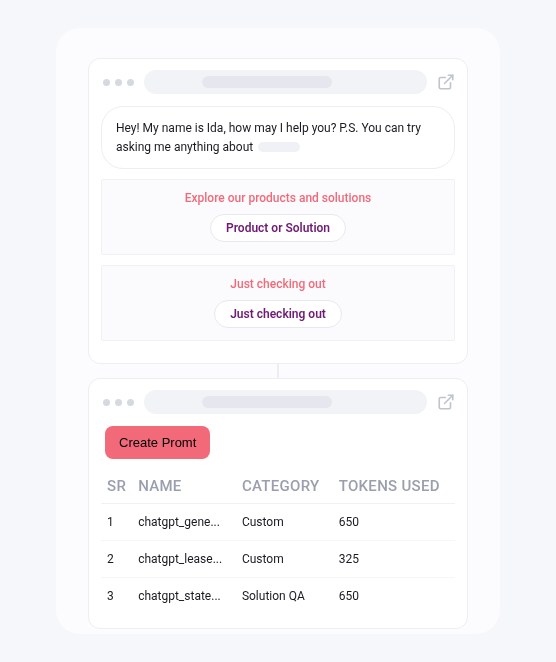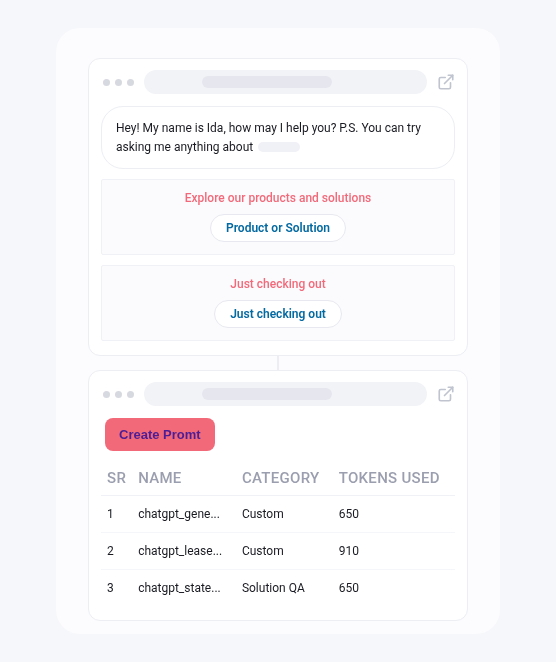--- a/index.html
+++ b/index.html
@@ -99,36 +99,36 @@
   margin-left: 2px;
 }
 .option {
   background: #fbfbfd;
   border: 1px solid #f0f1f6;
   border-radius: 2px;
   padding: 11px 10px 12px 10px;
   text-align: center;
   margin-bottom: 10px;
 }
-.option:last-child { margin-bottom: 0; }
+.option:last-child { margin-bottom: 8px; }
 .opt-title {
   color: #f26a7a;
   font-size: 12px;
   font-weight: 500;
   margin-bottom: 9px;
 }
 .pill {
   display: inline-block;
   background: #ffffff;
   border: 1px solid #e8e9f0;
   border-radius: 16px;
   padding: 6px 15px;
   font-size: 12px;
   font-weight: 600;
-  color: #0369a1;
+  color: #701a75;
   cursor: pointer;
 }
 .tbl-head {
   display: flex;
   justify-content: space-between;
   align-items: center;
   margin-bottom: 10px;
   padding: 0 4px;
 }
 .tbl-head-left { display: flex; flex-direction: column; gap: 2px; }
@@ -137,26 +137,26 @@
   font-weight: 700;
   color: #1a1b22;
 }
 .tbl-link {
   font-size: 12px;
   color: #f26a7a;
   cursor: pointer;
 }
 .cta {
   background: #f26a7a;
-  color: #4c1d95;
+  color: #000000;
   border: none;
   border-radius: 8px;
   padding: 9px 14px;
   font-size: 13px;
-  font-weight: 700;
+  font-weight: 400;
   cursor: pointer;
 }
 table {
   width: 100%;
   border-collapse: collapse;
   font-size: 12px;
 }
 thead th {
   text-align: left;
   font-weight: 500;
@@ -252,21 +252,21 @@
           <tr>
             <td>1</td>
             <td class="col-name">chatgpt_gene...</td>
             <td class="col-cat">Custom</td>
             <td>650</td>
           </tr>
           <tr>
             <td>2</td>
             <td class="col-name">chatgpt_lease...</td>
             <td class="col-cat">Custom</td>
-            <td>910</td>
+            <td>325</td>
           </tr>
           <tr>
             <td>3</td>
             <td class="col-name">chatgpt_state...</td>
             <td class="col-cat">Solution QA</td>
             <td>650</td>
           </tr>
         </tbody>
       </table>
     </div>

